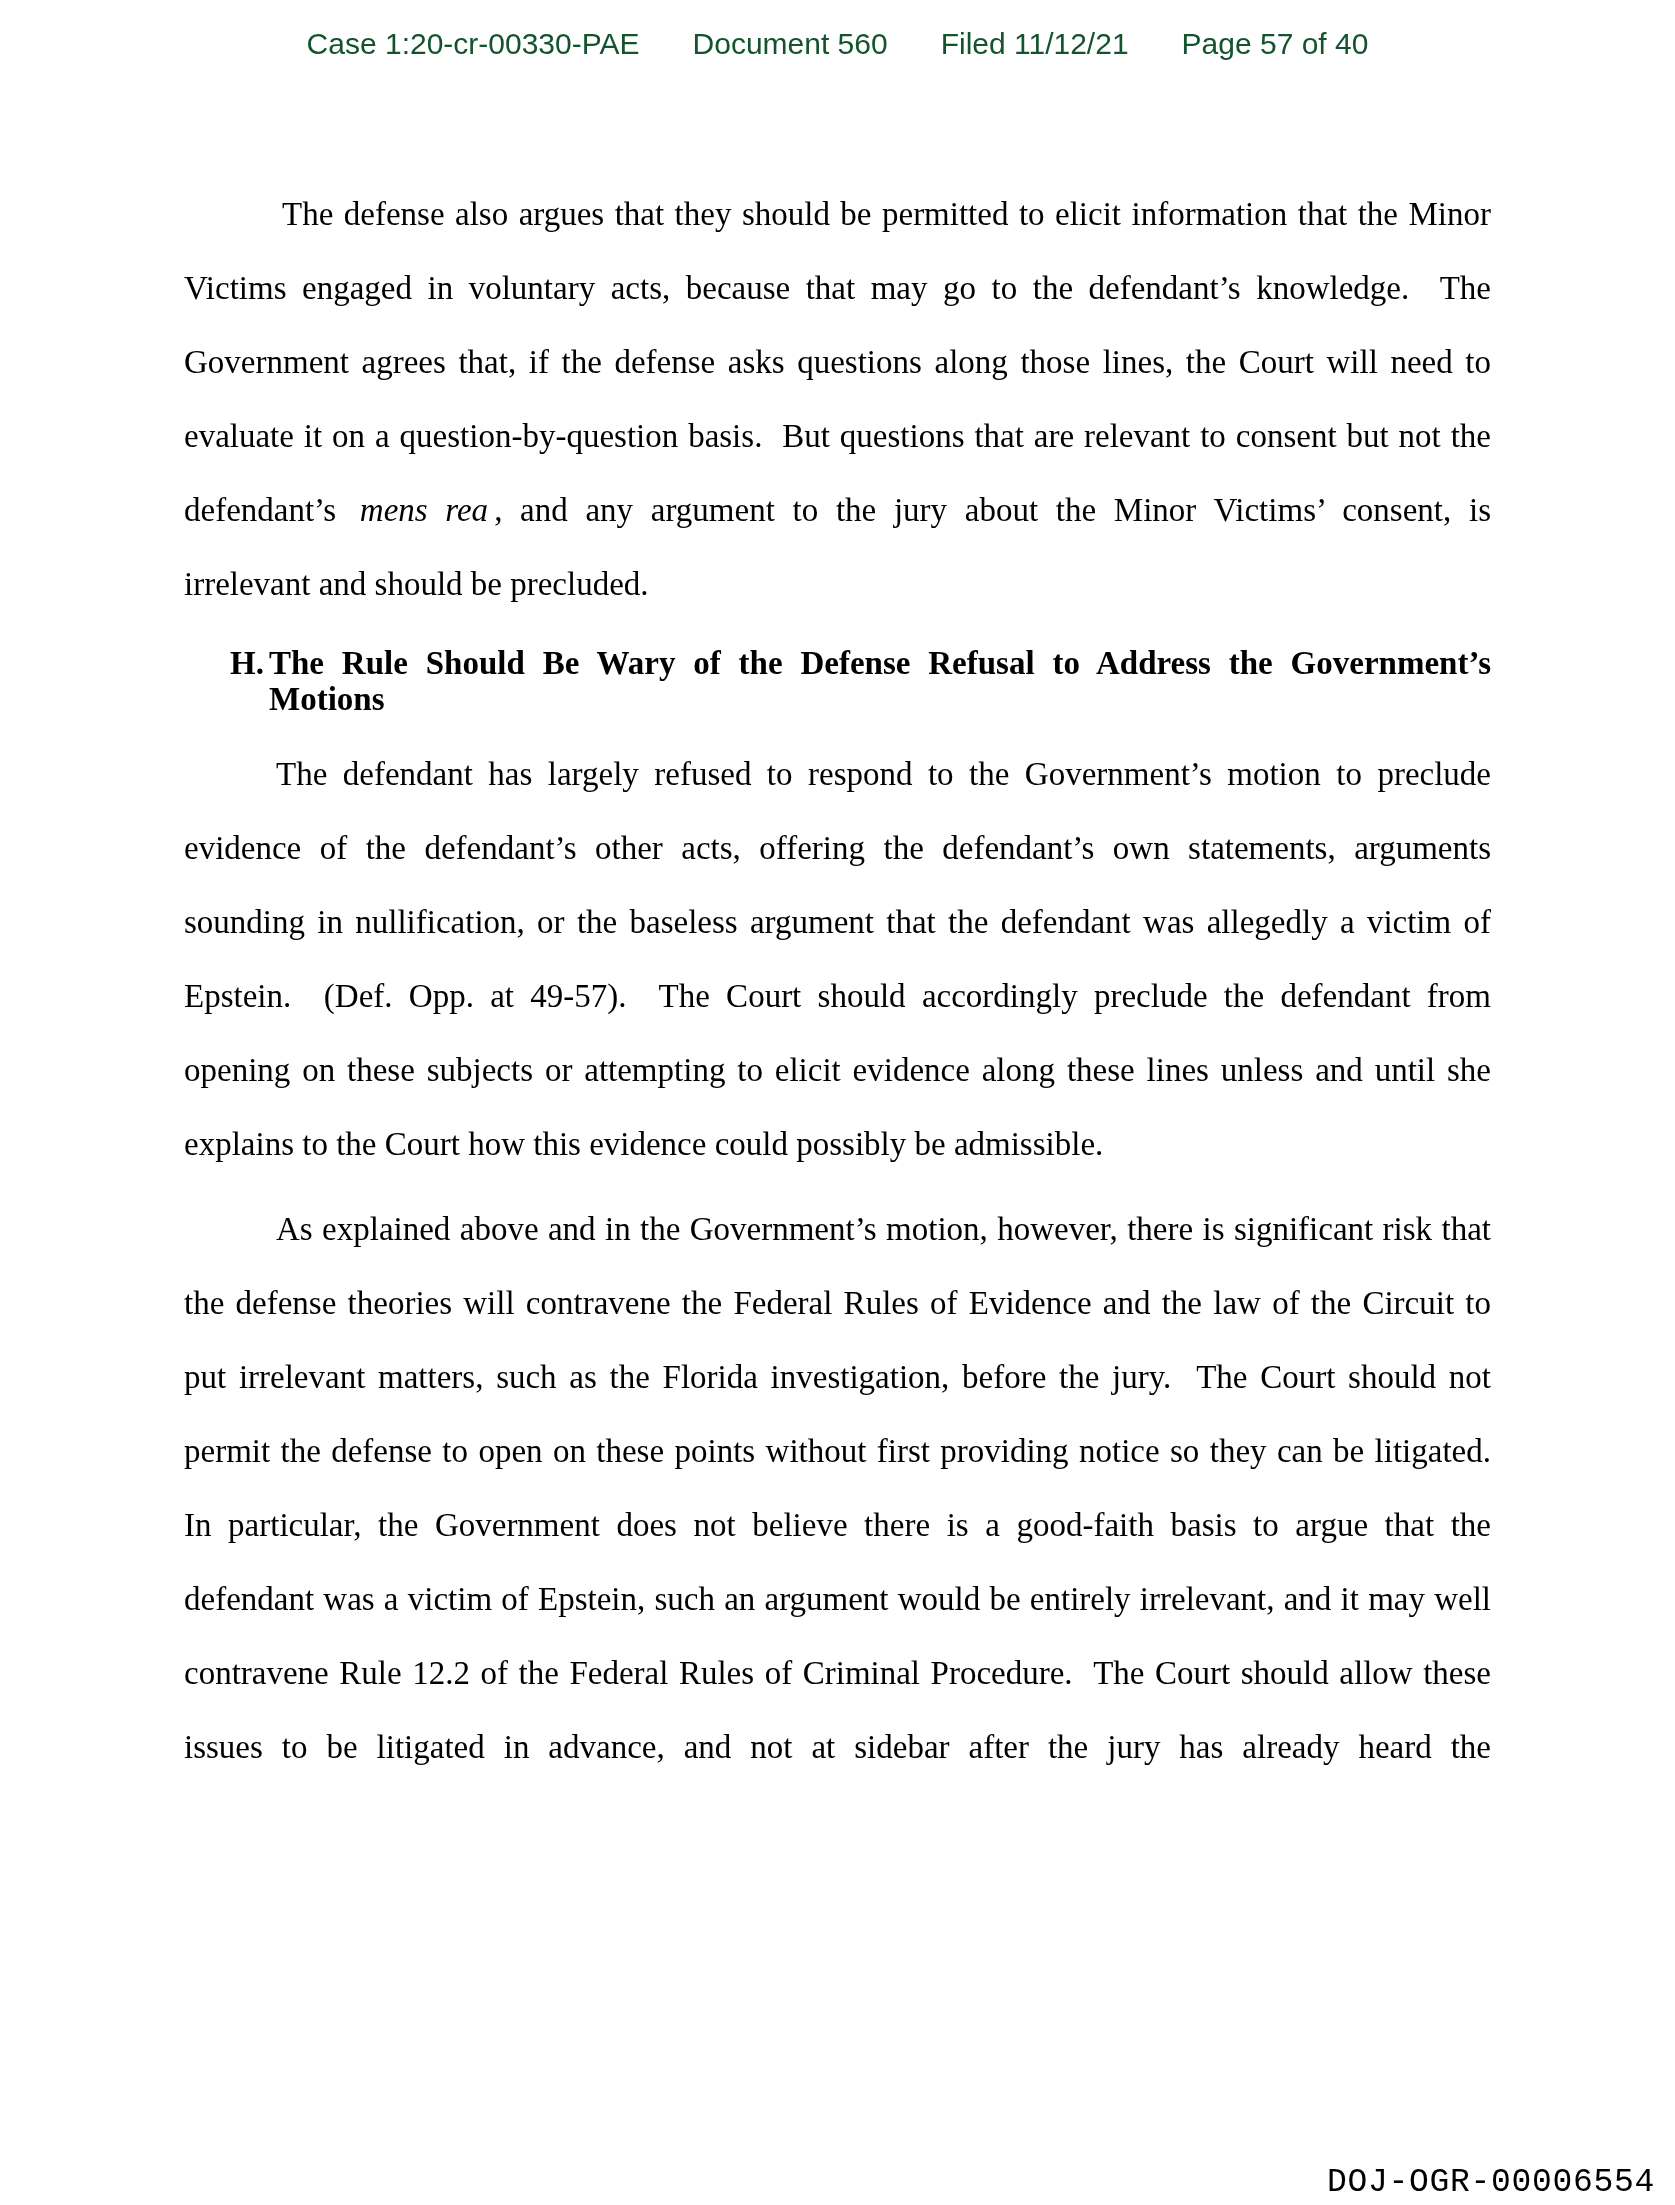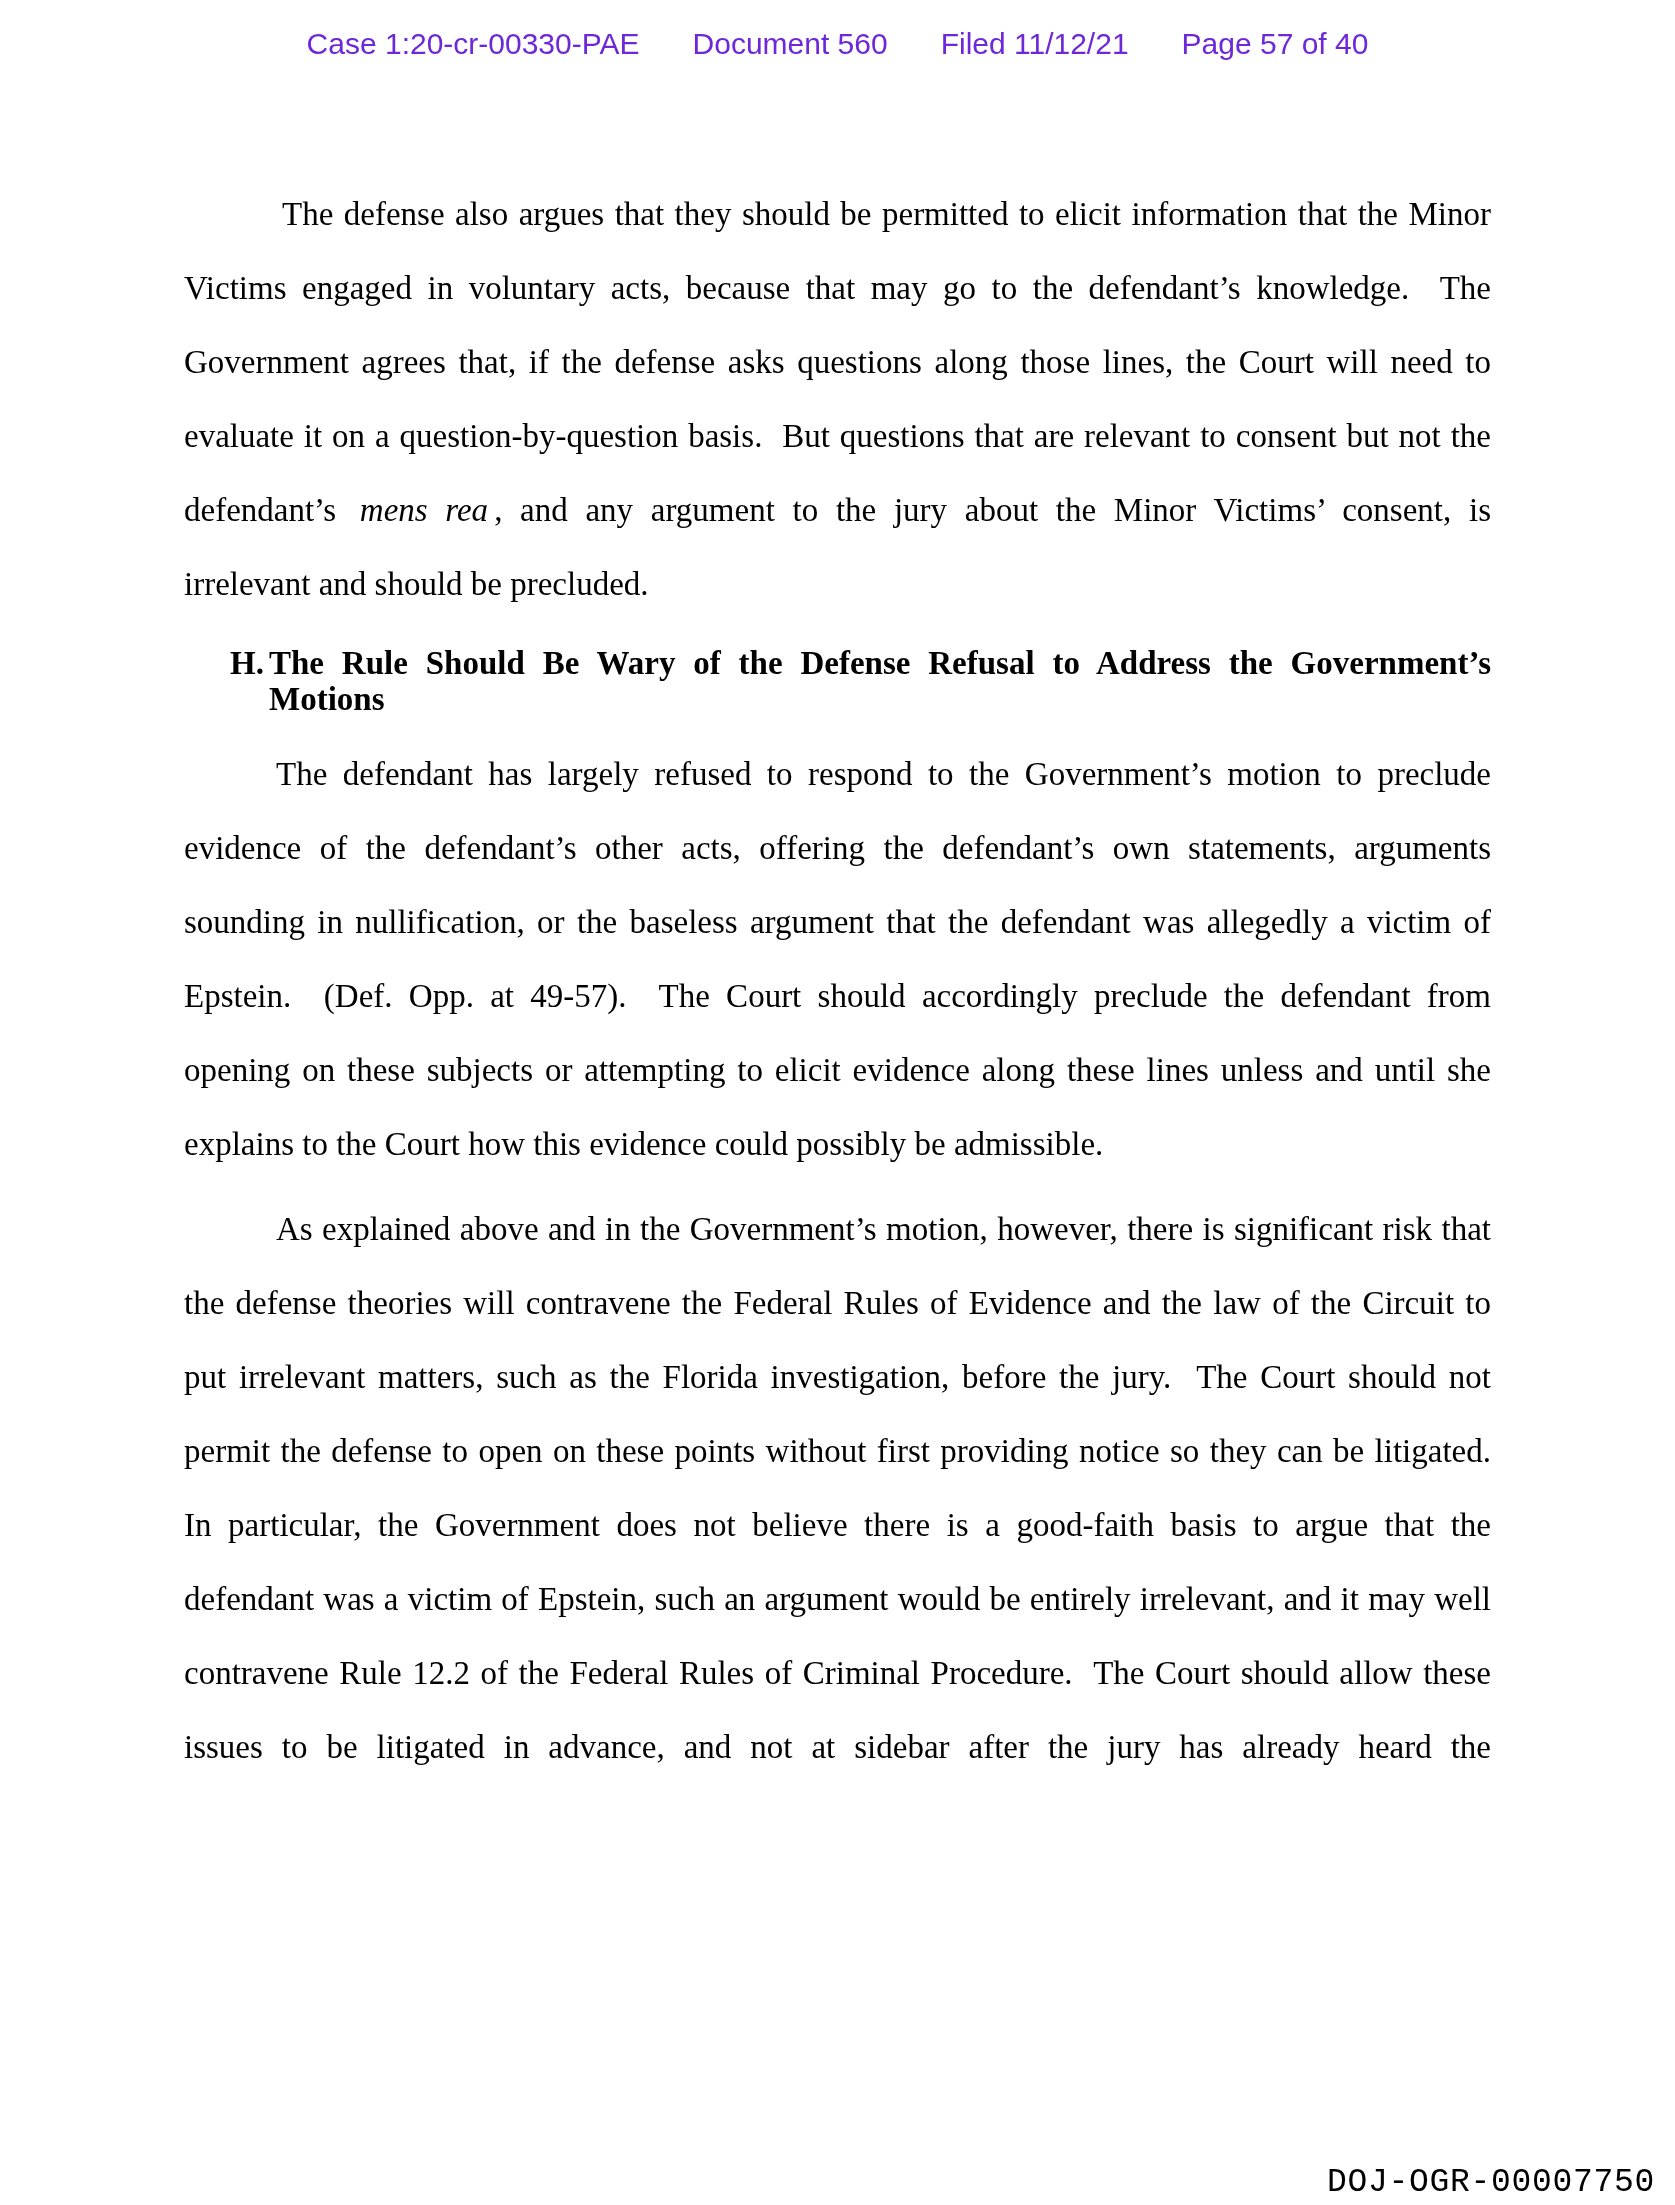--- a/index.html
+++ b/index.html
@@ -83,21 +83,21 @@
     font-size: 33px;
     line-height: 37px;
     letter-spacing: 0.7px;
   }
 </style>
 </head>
 <body>
 
 <div class="page">
 
-  <div class="header-stamp" style="color: #6d28d9;">
+  <div class="header-stamp" style="color: #14532d;">
     <span>Case 1:20-cr-00330-PAE</span>
     <span>Document 560</span>
     <span>Filed 11/12/21</span>
     <span>Page 57 of 40</span>
   </div>
 
   <div class="content">
 
     <p class="body-para"><span class="seg">The defense also argues that they should be permitted to elicit information that the Minor Victims engaged in voluntary acts, because that may go to the defendant’s knowledge.  The Government agrees that, if the defense asks questions along those lines, the Court will need to evaluate it on a question-by-question basis.  But questions that are relevant to consent but not the defendant’s </span><span class="seg italic">mens rea</span><span class="seg">, and any argument to the jury about the Minor Victims’ consent, is irrelevant and should be precluded.</span></p>
 
@@ -106,16 +106,16 @@
       <span class="heading-text">The Rule Should Be Wary of the Defense Refusal to Address the Government’s Motions</span>
     </div>
 
     <p class="body-para">The defendant has largely refused to respond to the Government’s motion to preclude evidence of the defendant’s other acts, offering the defendant’s own statements, arguments sounding in nullification, or the baseless argument that the defendant was allegedly a victim of Epstein.  (Def. Opp. at 49-57).  The Court should accordingly preclude the defendant from opening on these subjects or attempting to elicit evidence along these lines unless and until she explains to the Court how this evidence could possibly be admissible.</p>
 
     <p class="body-para para3">As explained above and in the Government’s motion, however, there is significant risk that the defense theories will contravene the Federal Rules of Evidence and the law of the Circuit to put irrelevant matters, such as the Florida investigation, before the jury.  The Court should not permit the defense to open on these points without first providing notice so they can be litigated.  In particular, the Government does not believe there is a good-faith basis to argue that the defendant was a victim of Epstein, such an argument would be entirely irrelevant, and it may well contravene Rule 12.2 of the Federal Rules of Criminal Procedure.  The Court should allow these issues to be litigated in advance, and not at sidebar after the jury has already heard the</p>
 
   </div>
 
 
-  <div class="bates-stamp">DOJ-OGR-00007750</div>
+  <div class="bates-stamp">DOJ-OGR-00006554</div>
 
 </div>
 
 
 </body></html>

